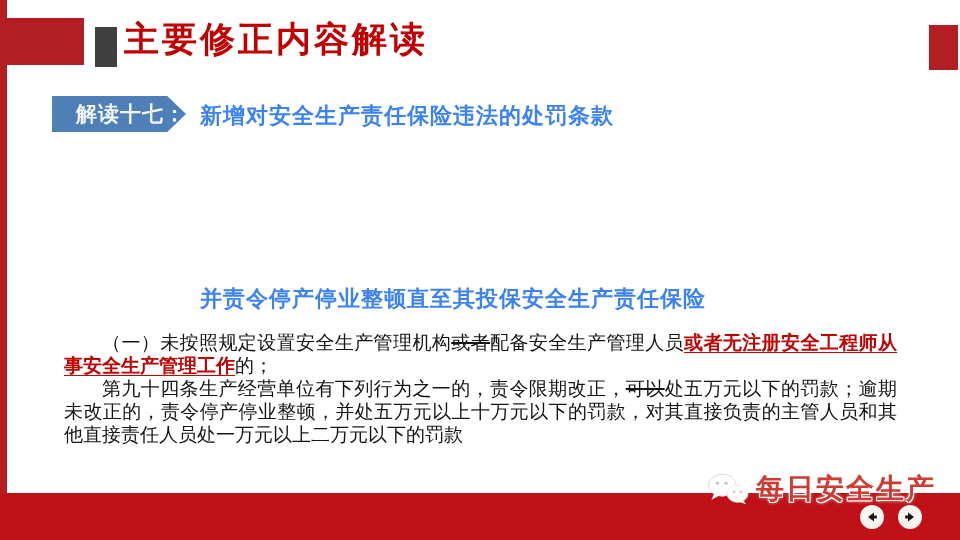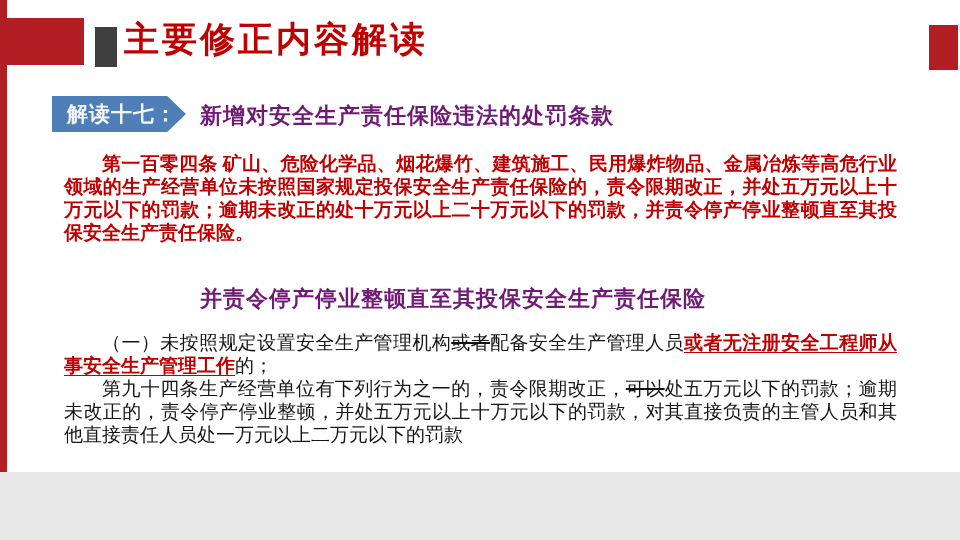--- a/index.html
+++ b/index.html
@@ -1,42 +1,42 @@
 <!DOCTYPE html>
 <html><head>
 <meta charset="utf-8">
 <style>
   html,body{margin:0;padding:0;background:#e8e8e8;}
   .slide{
-    position:relative;width:960px;height:472px;background:#ffffff;
+    position:relative;width:960px;height:540px;background:#ffffff;
     overflow:hidden;font-family:"Liberation Serif","DejaVu Serif",serif;
   }
   
   .left-strip{position:absolute;left:0;top:0;width:7px;height:540px;background:#b21e23;}
   .tl-rect{position:absolute;left:0;top:18px;width:84px;height:47px;background:#b21e23;}
   .gray-sq{position:absolute;left:95px;top:27px;width:22px;height:40px;background:#3f3f3f;}
   .tr-sq{position:absolute;left:929px;top:25px;width:29px;height:45px;background:#b21e23;}
   
   .title{
     position:absolute;left:124px;top:16px;margin:0;
     font-size:35px;font-weight:bold;color:#c00000;letter-spacing:3px;white-space:nowrap;
   }
   
   .badge{
     position:absolute;left:52px;width:134px;height:36px;background:#4e80b7;
     clip-path:polygon(0 0,86% 0,100% 50%,86% 100%,0 100%);
-    display:flex;align-items:center;justify-content:center;padding-left:6px;box-sizing:border-box;
+    display:flex;align-items:center;justify-content:flex-end;padding-left:6px;box-sizing:border-box;
   }
   .badge span{color:#f2f6fa;font-size:21px;font-weight:bold;letter-spacing:1px;white-space:nowrap;}
   .b17{top:96px;}
   .b18{top:278px;}
   
   .sec-title{
     position:absolute;left:200px;margin:0;font-size:22px;font-weight:bold;
-    color:#701a75;letter-spacing:1px;white-space:nowrap;
+    color:#3b82f6;letter-spacing:1px;white-space:nowrap;
   }
   .t17{top:101px;}
   .t18{top:284px;}
   
   .para{
     position:absolute;left:64px;width:833px;margin:0;
     font-size:19px;line-height:23px;text-align:justify;
   }
   .red-para{top:152px;color:#c00000;font-weight:bold;text-indent:2em;}
   .black-para{top:331px;color:#141414;}
@@ -73,31 +73,45 @@
   <div class="gray-sq"></div>
   <div class="tr-sq"></div>
 
   <h1 class="title">主要修正内容解读</h1>
 
   <div class="badge b17">
     <span>解读十七：</span>
   </div>
   <h2 class="sec-title t17">新增对安全生产责任保险违法的处罚条款</h2>
 
-  <p class="para red-para">第一百零四条 矿山、危险化学品、烟花爆竹、建筑施工、民用爆炸物品、金属冶炼等高危行业领域的生产经营单位未按照国家规定投保安全生产责任保险的，责令限期改正，并处五万元以上十万元以下的罚款；逾期未改正的处十万元以上二十万元以下的罚款，并责令停产停业整顿直至其投保安全生产责任保险。</p>
 
   <h2 class="sec-title t18">并责令停产停业整顿直至其投保安全生产责任保险</h2>
 
   <div class="para black-para">
     <p><span>（一）未按照规定设置安全生产管理机构</span><span class="strike">或者</span><span>配备安全生产管理人员</span><span class="red-em">或者无注册安全工程师从事安全生产管理工作</span><span>的；</span></p>
     <p><span>第九十四条生产经营单位有下列行为之一的，责令限期改正，</span><span class="strike">可以</span><span>处五万元以下的罚款；逾期未改正的，责令停产停业整顿，并处五万元以上十万元以下的罚款，对其直接负责的主管人员和其他直接责任人员处一万元以上二万元以下的罚款</span></p>
   </div>
 
   <div class="footer-bar"></div>
 
+  <div class="brand">
+    <span class="wechat-icon">
+      <svg width="42" height="34" viewBox="0 0 44 34">
+        <ellipse cx="16" cy="13" rx="14.5" ry="11.5" fill="#ffffff" stroke="#d9d9d9" stroke-width="1"></ellipse>
+        <polygon points="8,21 5,28 14,23" fill="#ffffff" stroke="#d9d9d9" stroke-width="0.5"></polygon>
+        <circle cx="11" cy="11" r="1.8" fill="#c9c9c9"></circle>
+        <circle cx="20" cy="11" r="1.8" fill="#c9c9c9"></circle>
+        <ellipse cx="32" cy="22" rx="11" ry="9" fill="#ffffff" stroke="#e6e6e6" stroke-width="0.8"></ellipse>
+        <polygon points="38,29 41,33 34,30.5" fill="#ffffff"></polygon>
+        <circle cx="28.5" cy="20" r="1.5" fill="#cccccc"></circle>
+        <circle cx="35.5" cy="20" r="1.5" fill="#cccccc"></circle>
+      </svg>
+    </span>
+    <span class="brand-text">每日安全生产</span>
+  </div>
 
   <div class="nav">
     <button class="nav-btn">
       <svg width="16" height="16" viewBox="0 0 20 20">
         <path d="M12.5 4.5 L5 10 L12.5 15.5 L12.5 12 L16 12 L16 8 L12.5 8 Z" fill="#17171c"></path>
       </svg>
     </button>
     <button class="nav-btn">
       <svg width="16" height="16" viewBox="0 0 20 20">
         <path d="M7.5 4.5 L15 10 L7.5 15.5 L7.5 12 L4 12 L4 8 L7.5 8 Z" fill="#17171c"></path>

